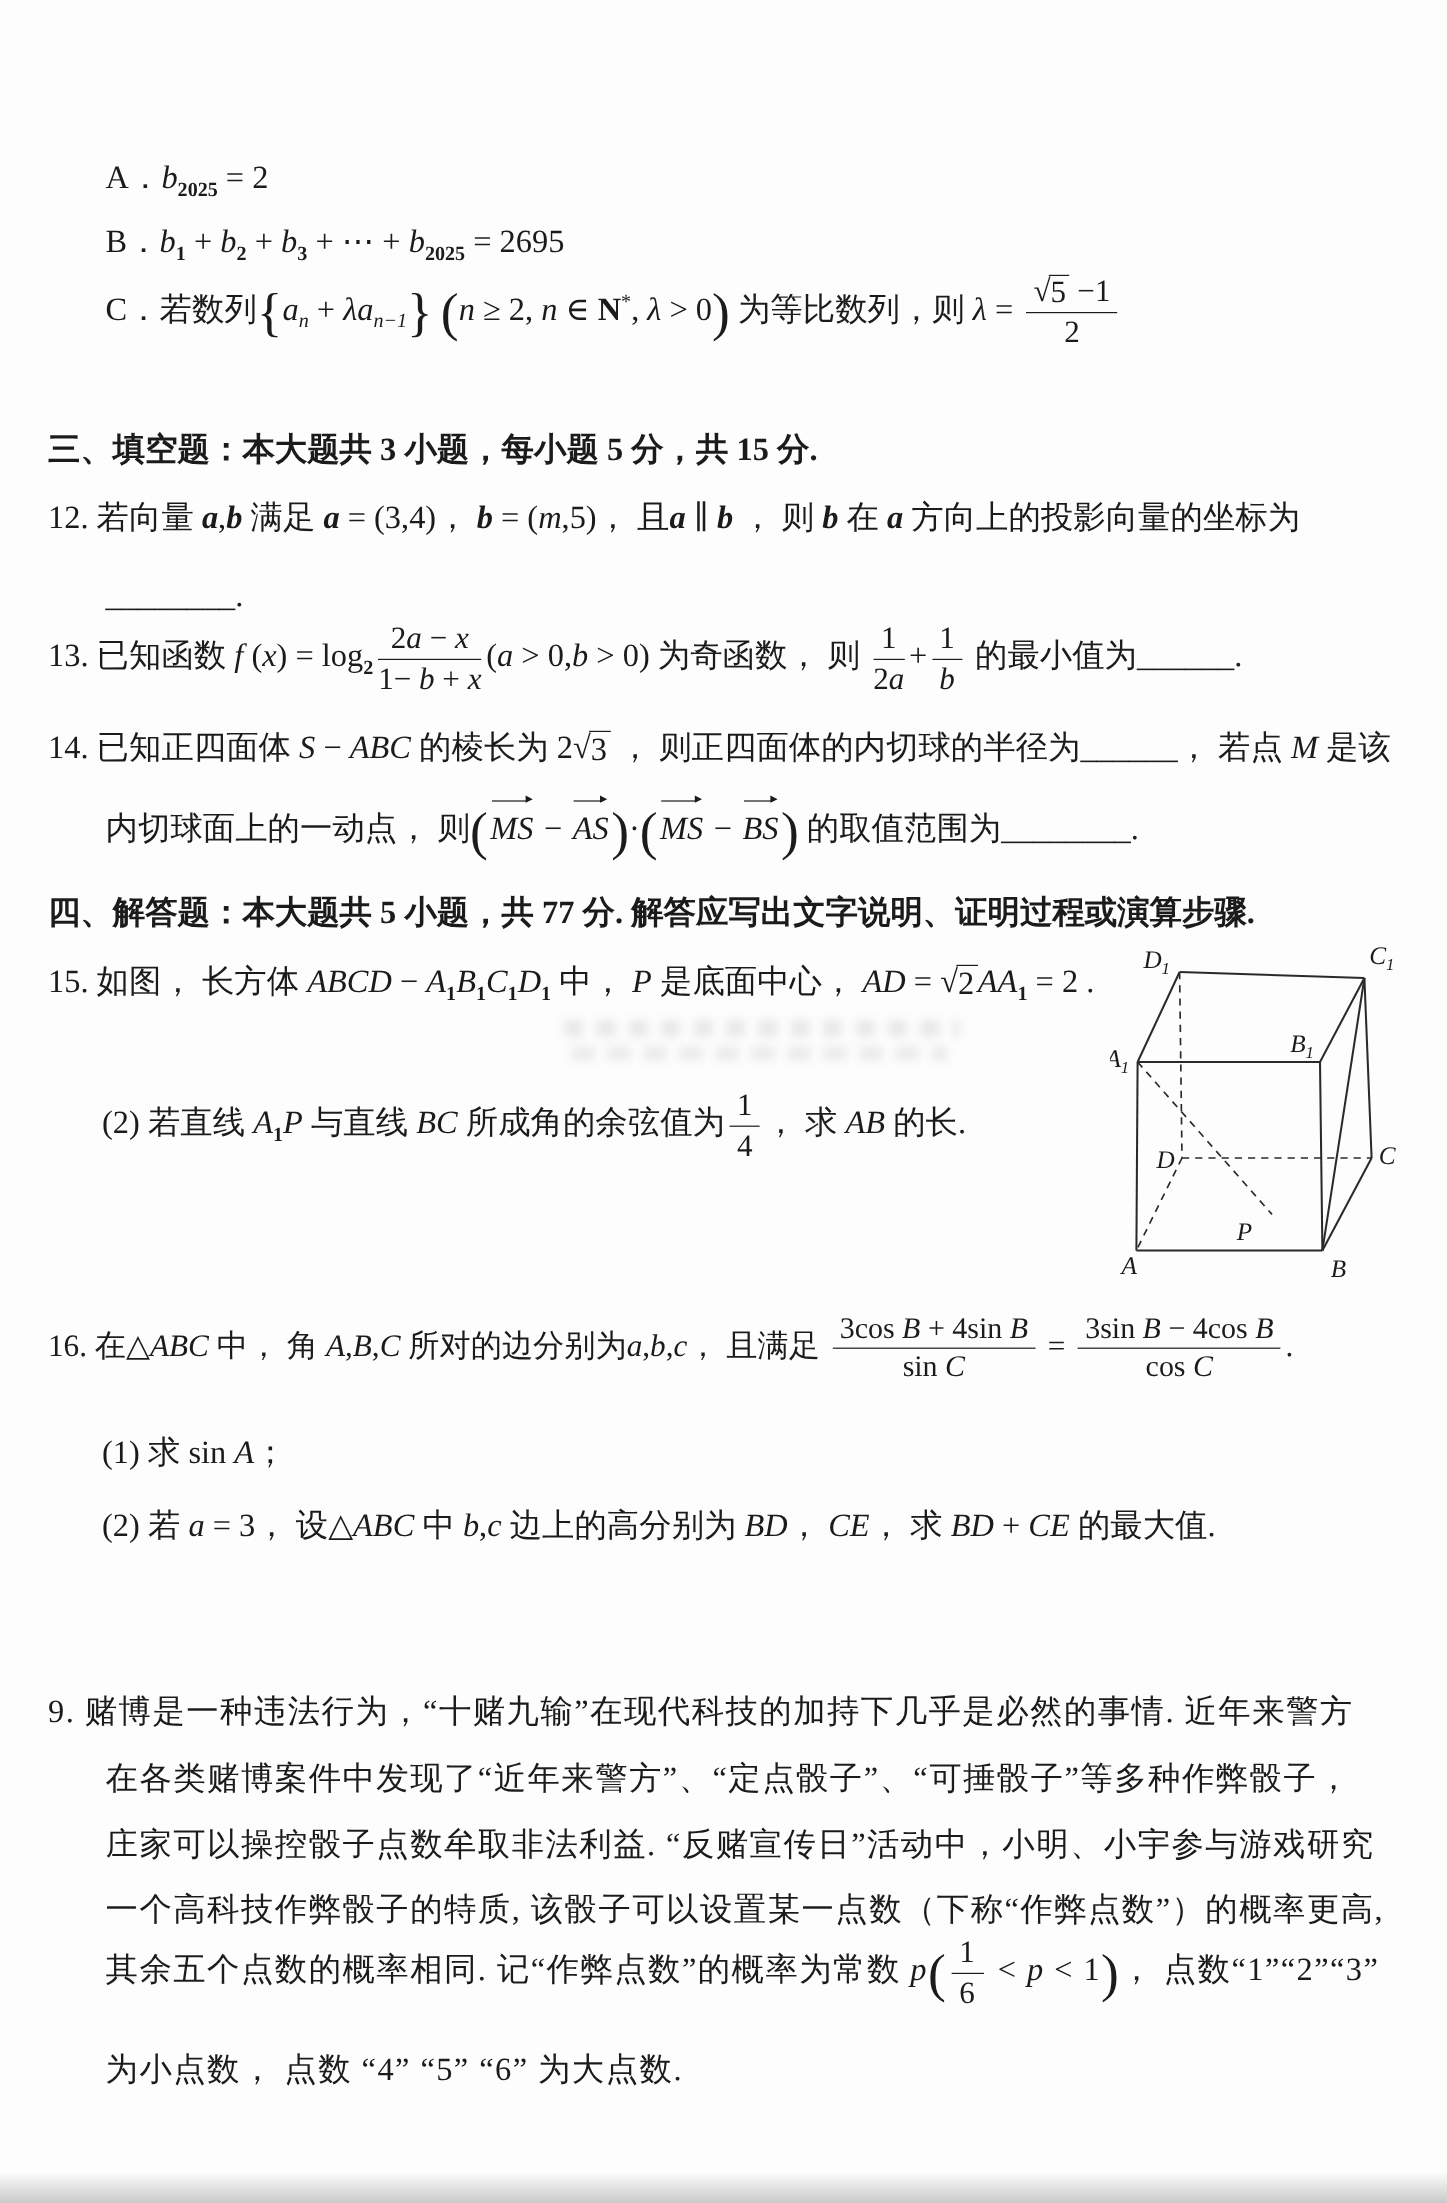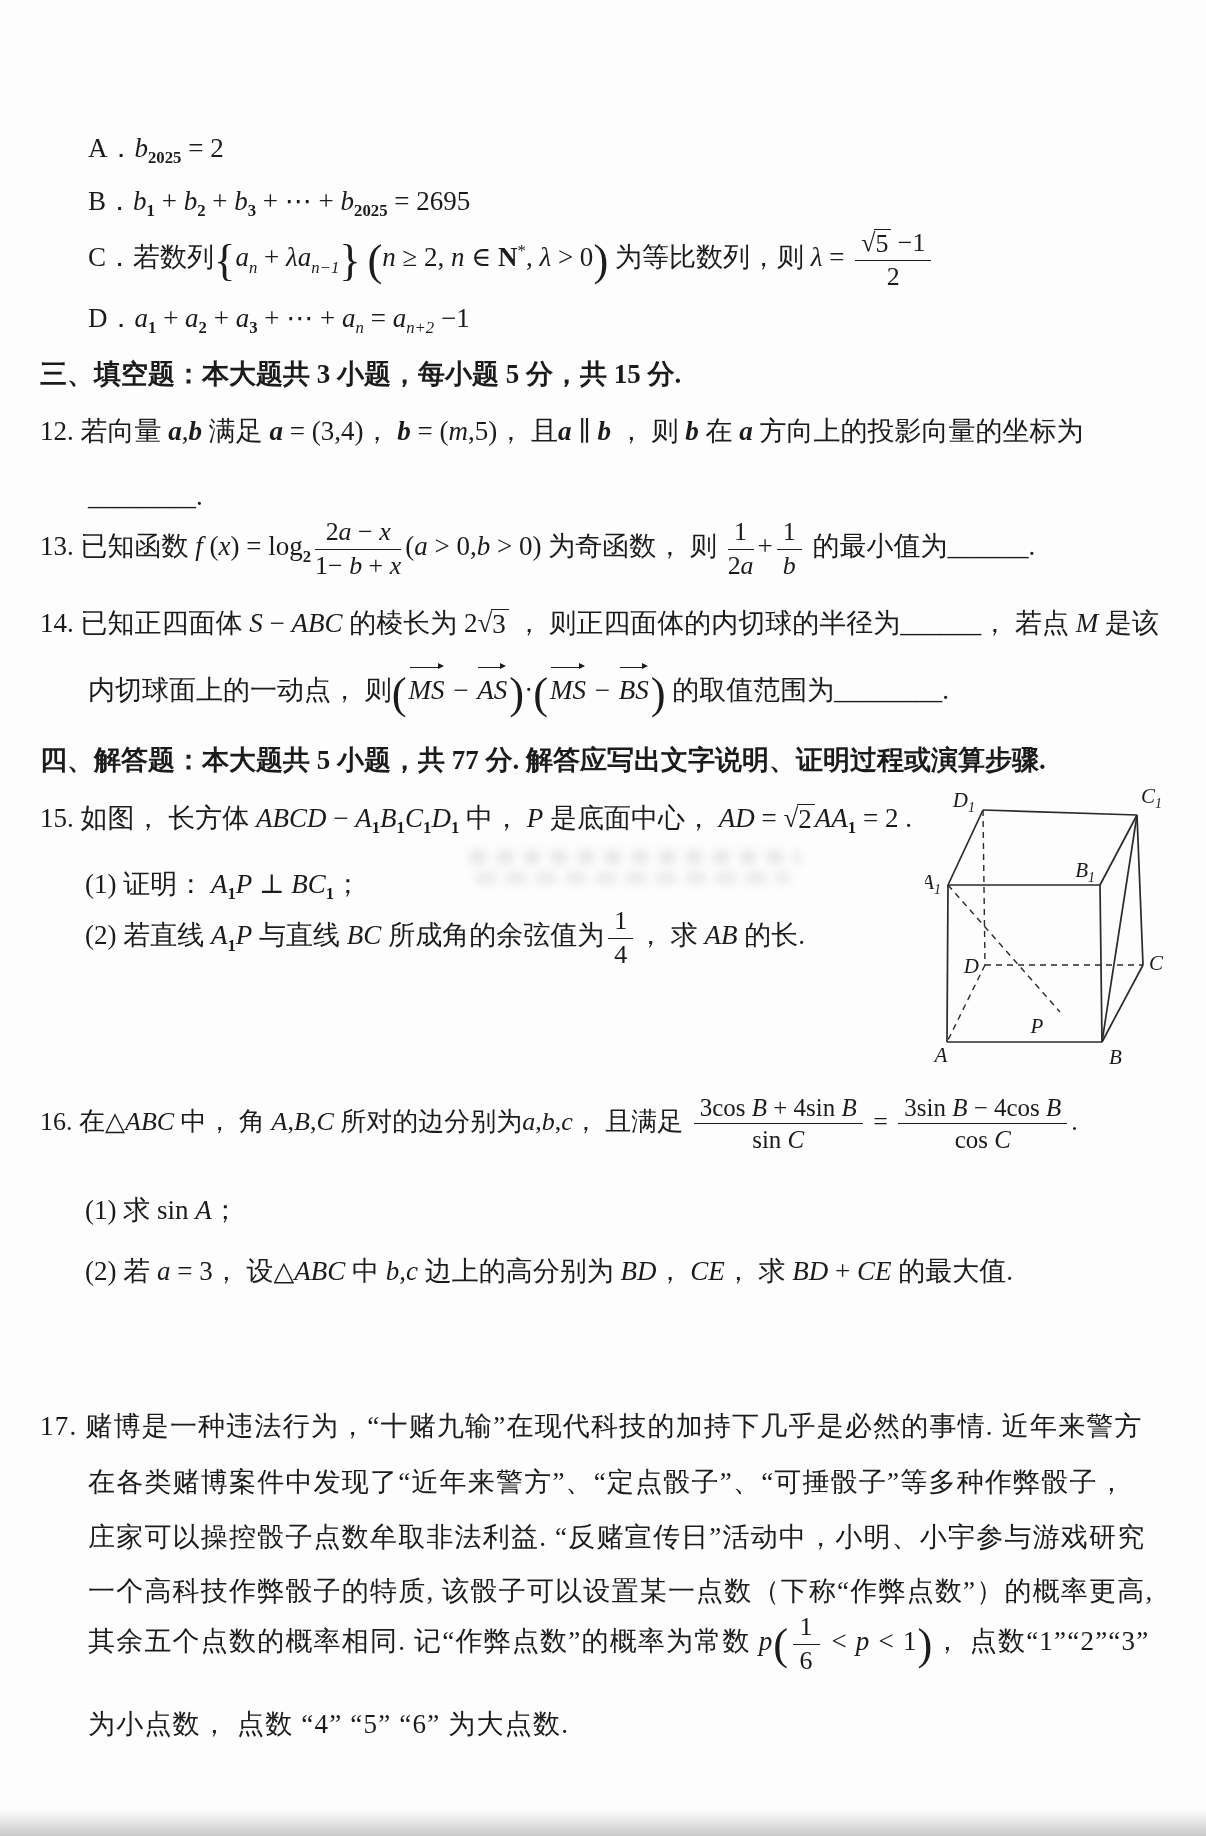--- a/index.html
+++ b/index.html
@@ -51,42 +51,40 @@
 <body>
 
 <div class="page">
 
   <div class="line" style="top:130px;left:88px">A．<span class="mi">b</span><sub class="msub">2025</sub> = 2</div>
   <div class="line" style="top:183px;left:88px">B．<span class="mi">b</span><sub class="msub">1</sub> + <span class="mi">b</span><sub class="msub">2</sub> + <span class="mi">b</span><sub class="msub">3</sub> + ⋯ + <span class="mi">b</span><sub class="msub">2025</sub> = 2695</div>
   <div class="line" style="top:228px;left:88px">C．若数列<span class="bigp">{</span><span class="mi">a</span><sub class="msubi">n</sub> + <span class="mi">λa</span><sub class="msubi">n−1</sub><span class="bigp">}</span> <span class="bigp">(</span><span class="mi">n</span> ≥ 2, <span class="mi">n</span> ∈ <span class="bold">N</span><sup class="msup">*</sup>, <span class="mi">λ</span> &gt; 0<span class="bigp">)</span> 为等比数列，则 <span class="mi">λ</span> = <span class="frac"><span class="num"><span class="sqrt">
             <span class="rad">√</span>
             <span class="sqrt-body">5</span>
           </span> −1</span><span class="den">2</span></span></div>
-  <div class="line" style="top:300px;left:88px">D．<span class="mi">a</span><sub class="msub">1</sub> + <span class="mi">a</span><sub class="msub">2</sub> + <span class="mi">a</span><sub class="msub">3</sub> + ⋯ + <span class="mi">a</span><sub class="msubi">n</sub> = <span class="mi">a</span><sub class="msubi">n+2</sub> −1</div>
 
   <div class="line" style="top:356px;left:40px"><span class="bold">三、填空题：本大题共 3 小题，每小题 5 分，共 15 分.</span></div>
 
   <div class="line" style="top:413px;left:40px">12. 若向量 <span class="mbi">a</span>,<span class="mbi">b</span> 满足 <span class="mbi">a</span> = (3,4)， <span class="mbi">b</span> = (<span class="mi">m</span>,5)， 且<span class="mbi">a</span> ∥ <span class="mbi">b</span> ， 则 <span class="mbi">b</span> 在 <span class="mbi">a</span> 方向上的投影向量的坐标为</div>
   <div class="line" style="top:478px;left:88px">________.</div>
 
   <div class="line" style="top:517px;left:40px">13. 已知函数 <span class="mi">f</span> (<span class="mi">x</span>) = log<sub class="msub">2</sub><span class="frac"><span class="num">2<span class="mi">a</span> − <span class="mi">x</span></span><span class="den">1− <span class="mi">b</span> + <span class="mi">x</span></span></span>(<span class="mi">a</span> &gt; 0,<span class="mi">b</span> &gt; 0) 为奇函数， 则 <span class="frac"><span class="num">1</span><span class="den">2<span class="mi">a</span></span></span>+<span class="frac"><span class="num">1</span><span class="den"><span class="mi">b</span></span></span> 的最小值为______.</div>
 
   <div class="line" style="top:605px;left:40px">14. 已知正四面体 <span class="mi">S</span> − <span class="mi">ABC</span> 的棱长为 2<span class="sqrt">
         <span class="rad">√</span>
         <span class="sqrt-body">3</span>
       </span> ， 则正四面体的内切球的半径为______， 若点 <span class="mi">M</span> 是该</div>
   <div class="line vecline" style="top:648px;left:88px">内切球面上的一动点， 则<span class="bigp">(</span><span class="vec"><span class="mi">MS</span></span> − <span class="vec"><span class="mi">AS</span></span><span class="bigp">)</span>·<span class="bigp">(</span><span class="vec"><span class="mi">MS</span></span> − <span class="vec"><span class="mi">BS</span></span><span class="bigp">)</span> 的取值范围为________.</div>
 
   <div class="line" style="top:742px;left:40px"><span class="bold">四、解答题：本大题共 5 小题，共 77 分. 解答应写出文字说明、证明过程或演算步骤.</span></div>
 
   <div class="line" style="top:800px;left:40px">15. 如图， 长方体 <span class="mi">ABCD</span> − <span class="mi">A</span><sub class="msub">1</sub><span class="mi">B</span><sub class="msub">1</sub><span class="mi">C</span><sub class="msub">1</sub><span class="mi">D</span><sub class="msub">1</sub> 中， <span class="mi">P</span> 是底面中心， <span class="mi">AD</span> = <span class="sqrt">
         <span class="rad">√</span>
         <span class="sqrt-body">2</span>
       </span><span class="mi">AA</span><sub class="msub">1</sub> = 2 .</div>
-  <div class="line" style="top:866px;left:85px">(1)  证明： <span class="mi">A</span><sub class="msub">1</sub><span class="mi">P</span> ⊥ <span class="mi">BC</span><sub class="msub">1</sub>；</div>
   <div class="line" style="top:906px;left:85px">(2)  若直线 <span class="mi">A</span><sub class="msub">1</sub><span class="mi">P</span> 与直线 <span class="mi">BC</span> 所成角的余弦值为<span class="frac"><span class="num">1</span><span class="den">4</span></span>， 求 <span class="mi">AB</span> 的长.</div>
 
   <div class="bleed"></div>
 
   <svg style="position:absolute;left:925px;top:785px" width="250" height="290" viewBox="0 0 250 290">
 
     <g stroke="#2a2a2a" stroke-width="1.4" stroke-dasharray="6 5" fill="none">
       <line x1="58" y1="25" x2="60" y2="180"></line>
       <line x1="60" y1="180" x2="22" y2="257"></line>
       <line x1="60" y1="180" x2="218" y2="180"></line>
@@ -114,21 +112,21 @@
     <text x="224" y="185">C</text>
     <text x="16" y="277" text-anchor="middle">A</text>
     <text x="184" y="279">B</text>
     <text x="112" y="248" text-anchor="middle">P</text>
   </svg>
 
   <div class="line" style="top:1093px;left:40px;font-size:26px">16. 在△<span class="mi">ABC</span> 中， 角 <span class="mi">A</span>,<span class="mi">B</span>,<span class="mi">C</span> 所对的边分别为<span class="mi">a</span>,<span class="mi">b</span>,<span class="mi">c</span>， 且满足 <span class="frac"><span class="num">3cos <span class="mi">B</span> + 4sin <span class="mi">B</span></span><span class="den">sin <span class="mi">C</span></span></span> = <span class="frac"><span class="num">3sin <span class="mi">B</span> − 4cos <span class="mi">B</span></span><span class="den">cos <span class="mi">C</span></span></span>.</div>
   <div class="line" style="top:1192px;left:85px">(1)  求 sin <span class="mi">A</span>；</div>
   <div class="line" style="top:1253px;left:85px">(2)  若 <span class="mi">a</span> = 3， 设△<span class="mi">ABC</span> 中 <span class="mi">b</span>,<span class="mi">c</span> 边上的高分别为 <span class="mi">BD</span>， <span class="mi">CE</span>， 求 <span class="mi">BD</span> + <span class="mi">CE</span> 的最大值.</div>
 
-  <div class="line spread" style="top:1408px;left:40px">17. 赌博是一种违法行为，“十赌九输”在现代科技的加持下几乎是必然的事情. 近年来警方</div>
+  <div class="line spread" style="top:1408px;left:40px">9. 赌博是一种违法行为，“十赌九输”在现代科技的加持下几乎是必然的事情. 近年来警方</div>
   <div class="line spread" style="top:1464px;left:88px">在各类赌博案件中发现了“近年来警方”、“定点骰子”、“可捶骰子”等多种作弊骰子，</div>
   <div class="line spread" style="top:1573px;left:88px">一个高科技作弊骰子的特质, 该骰子可以设置某一点数（下称“作弊点数”）的概率更高,</div>
   <div class="line spread" style="top:1519px;left:88px">庄家可以操控骰子点数牟取非法利益.  “反赌宣传日”活动中，小明、小宇参与游戏研究</div>
   <div class="line spread" style="top:1612px;left:88px">其余五个点数的概率相同. 记“作弊点数”的概率为常数 <span class="mi">p</span><span class="bigp">(</span><span class="frac"><span class="num">1</span><span class="den">6</span></span> &lt; <span class="mi">p</span> &lt; 1<span class="bigp">)</span>， 点数“1”“2”“3”</div>
   <div class="line spread" style="top:1706px;left:88px">为小点数，  点数 “4” “5” “6” 为大点数.</div>
 
   <div class="bottom-strip"></div>
 </div>
 
 </body></html>

